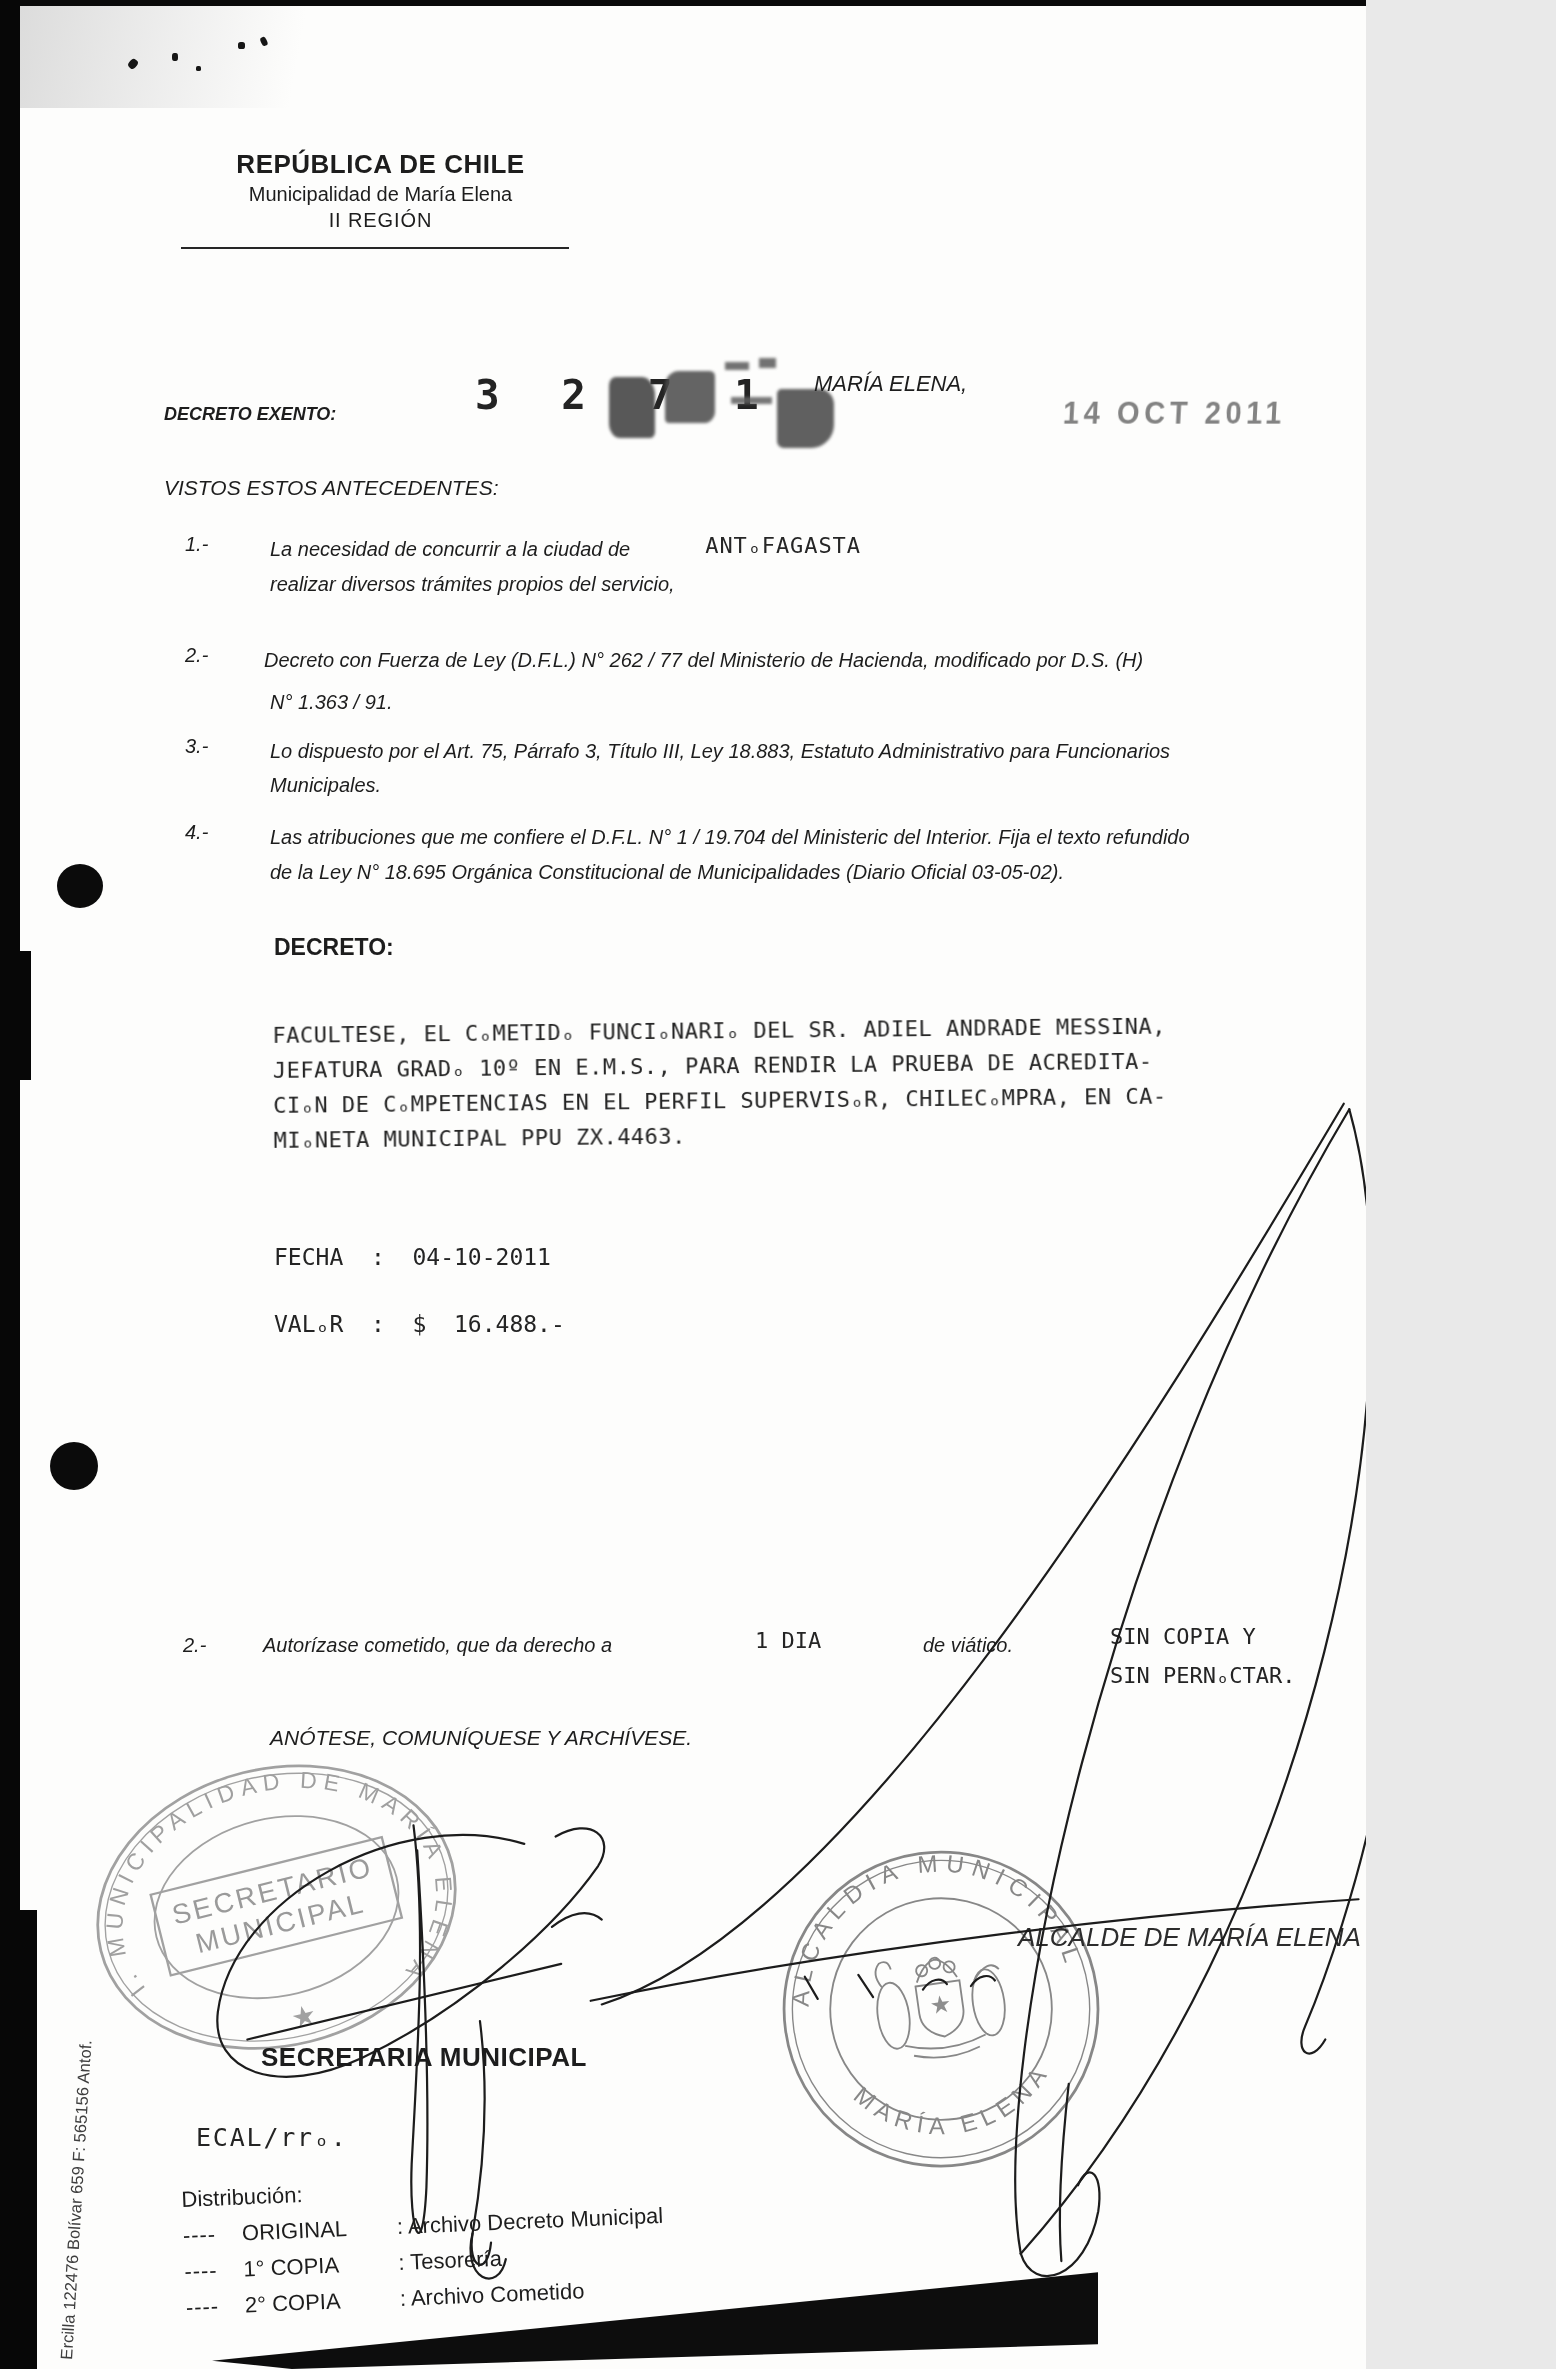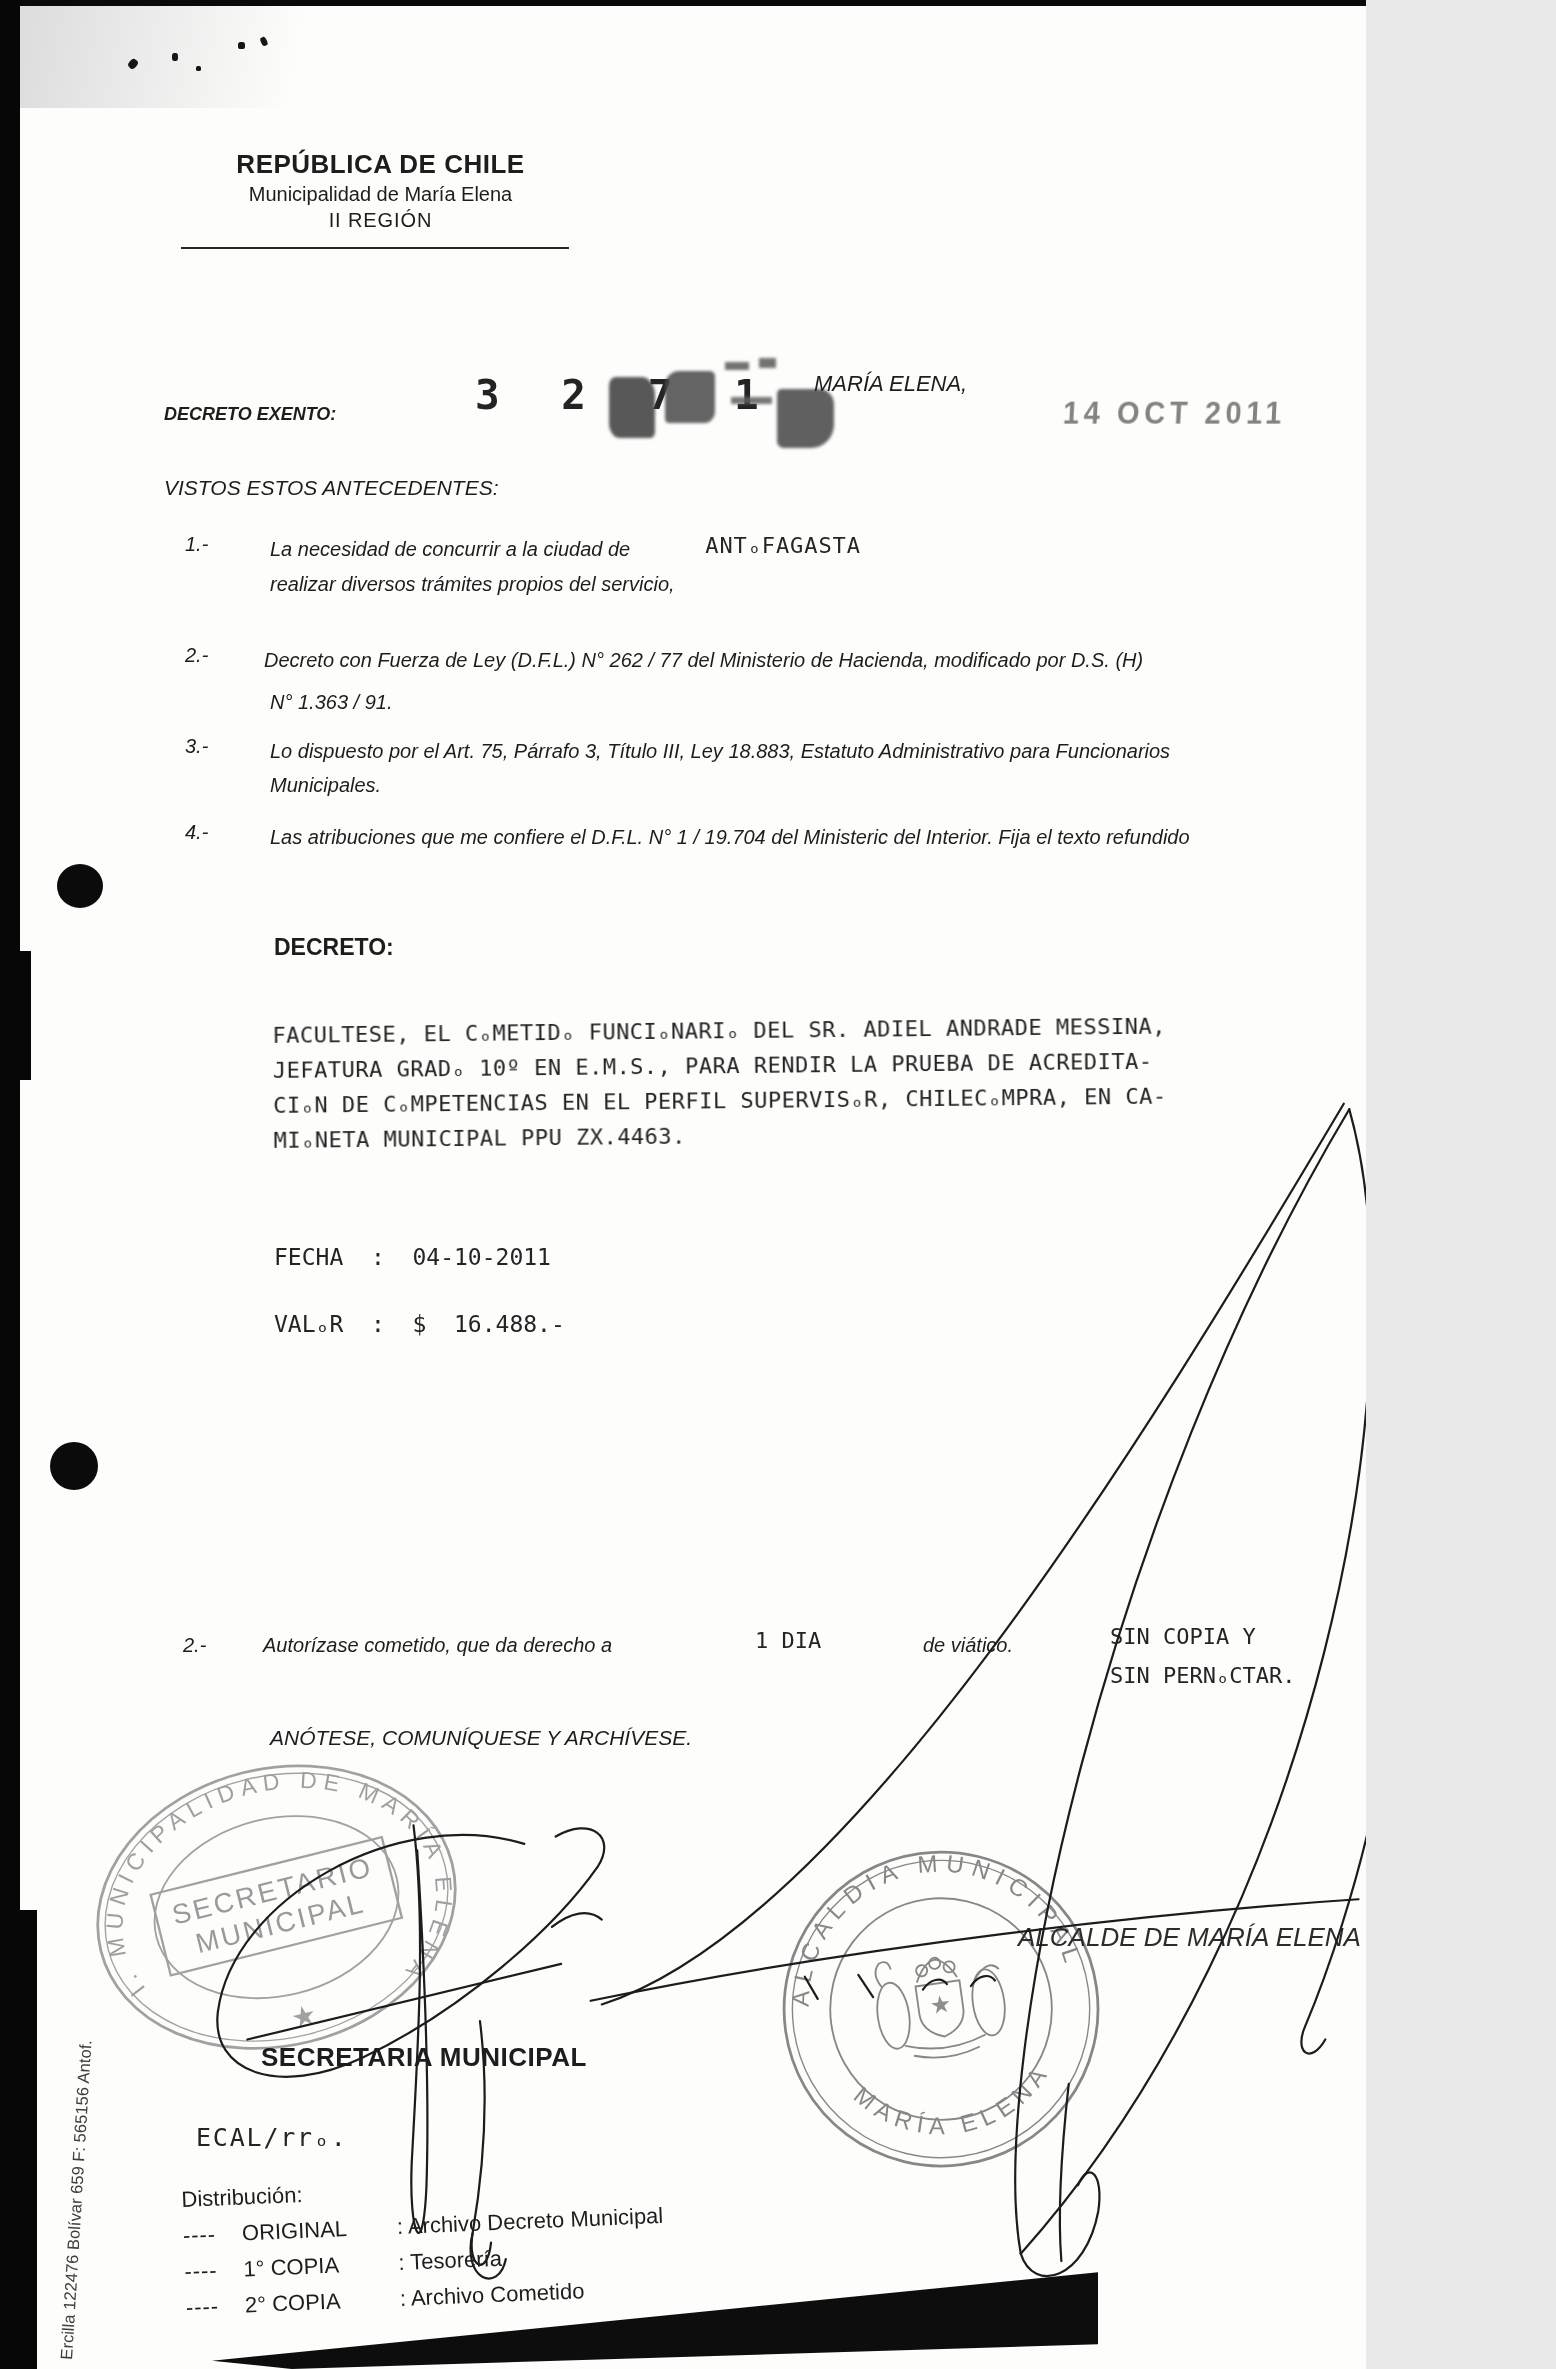--- a/index.html
+++ b/index.html
@@ -128,20 +128,21 @@
   <div class="abs num" style="left:185px;top:644px;">2.-</div>
   <div class="abs body-line" style="left:264px;top:644px;">Decreto con Fuerza de Ley (D.F.L.) N° 262 / 77 del Ministerio de Hacienda, modificado por D.S. (H)</div>
   <div class="abs body-line" style="left:270px;top:678px;margin-top:8px;">N° 1.363 / 91.</div>
 
   <div class="abs num" style="left:185px;top:735px;">3.-</div>
   <div class="abs body-line" style="left:270px;top:735px;">Lo dispuesto por el Art. 75, Párrafo 3, Título III, Ley 18.883, Estatuto Administrativo para Funcionarios</div>
   <div class="abs body-line" style="left:270px;top:769px;">Municipales.</div>
 
   <div class="abs num" style="left:185px;top:821px;">4.-</div>
   <div class="abs body-line" style="left:270px;top:821px;">Las atribuciones que me confiere el D.F.L. N° 1 / 19.704 del Ministeric del Interior. Fija el texto refundido</div>
+  <div class="abs body-line" style="left:270px;top:856px;">de la Ley N° 18.695 Orgánica Constitucional de Municipalidades (Diario Oficial 03-05-02).</div>
 
   <div class="abs decreto-h">DECRETO:</div>
   <div class="abs tw tw-block">
     <div class="tw-line">FACULTESE, EL CₒMETIDₒ FUNCIₒNARIₒ DEL SR. ADIEL ANDRADE MESSINA,</div>
     <div class="tw-line">JEFATURA GRADₒ 10º EN E.M.S., PARA RENDIR LA PRUEBA DE ACREDITA-</div>
     <div class="tw-line">CIₒN DE CₒMPETENCIAS EN EL PERFIL SUPERVISₒR, CHILECₒMPRA, EN CA-</div>
     <div class="tw-line">MIₒNETA MUNICIPAL PPU ZX.4463.</div>
   </div>
   <div class="abs tw fecha">FECHA  :  04-10-2011</div>
   <div class="abs tw valor">VALₒR  :  $  16.488.-</div>

